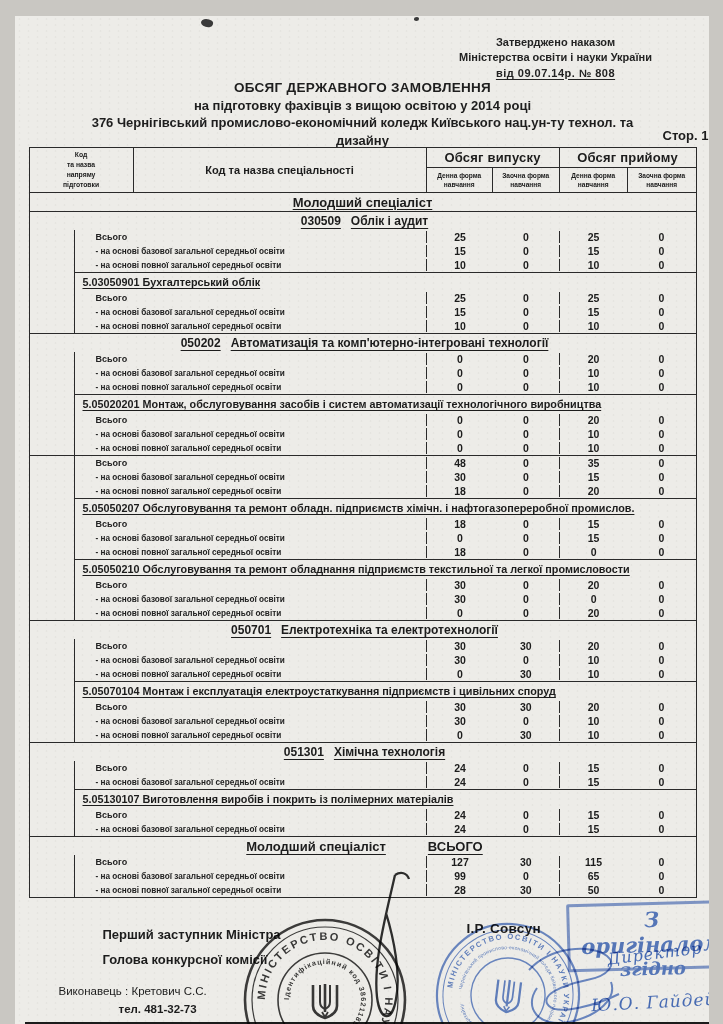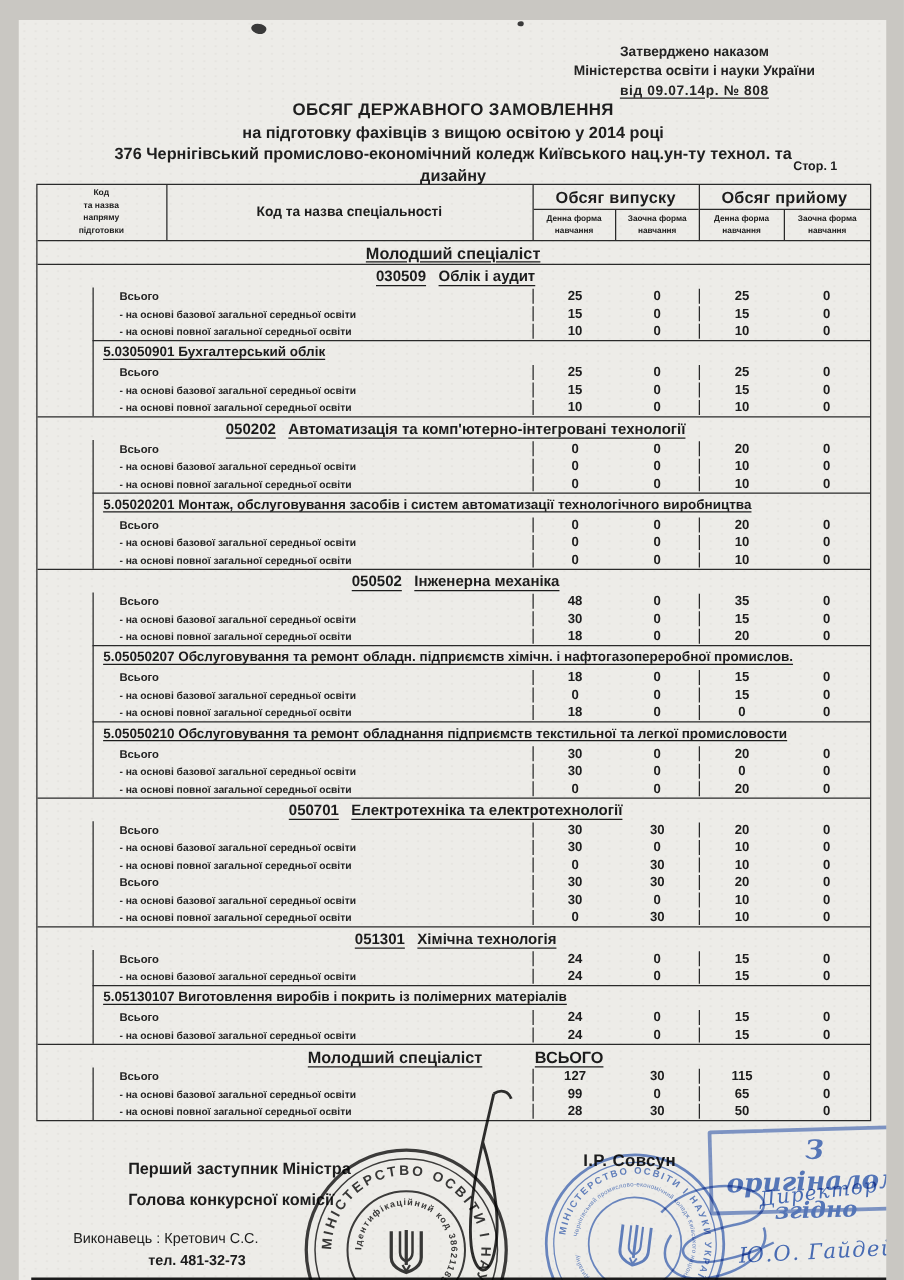--- a/index.html
+++ b/index.html
@@ -11,21 +11,21 @@
     font-family:"Liberation Sans", sans-serif;color:#1c1c1c;padding-left:32px;
   }
   .speck{position:absolute;background:#3a3a3a;border-radius:60% 40% 55% 45%;}
   
   .approval{position:absolute;top:19px;left:404px;width:274px;text-align:center;
     font-size:11px;font-weight:bold;line-height:1.4;color:#232323;}
   .approval .u{display:inline-block;text-decoration:underline;text-underline-offset:2px;letter-spacing:.5px;text-align:right;}
   .doc-title{position:absolute;top:63px;left:14px;width:668px;text-align:center;
     font-weight:bold;color:#1e1e1e;line-height:17.5px;font-size:13px;}
   .doc-title .t1{font-size:13.5px;letter-spacing:.3px;}
-  .page-no{position:absolute;top:112px;left:620px;font-size:10px;font-weight:bold;}
+  .page-no{position:absolute;top:112px;left:648px;font-size:13px;font-weight:bold;}
   
   .otable{position:absolute;left:14px;top:131px;width:668px;border:1.6px solid #2a2a2a;box-sizing:border-box;}
   .thead{display:flex;height:44px;border-bottom:1.5px solid #2a2a2a;}
   .h-col1{width:104px;border-right:1.3px solid #2a2a2a;box-sizing:border-box;
     font-size:6.8px;font-weight:bold;text-align:center;white-space:pre-line;
     display:flex;align-items:center;justify-content:center;line-height:1.45;}
   .h-col2{flex:1;display:flex;align-items:center;justify-content:center;
     font-size:11px;font-weight:bold;}
   .h-group{width:133px;border-left:1.3px solid #2a2a2a;box-sizing:border-box;display:flex;flex-direction:column;}
   .h-group.g2{width:137px;}
@@ -227,24 +227,20 @@
             <div class="drow">
               <div class="dlabel">- на основі повної загальної середньої освіти</div>
               <div class="dcell c0">0</div>
               <div class="dcell c1">0</div>
               <div class="dcell c2">10</div>
               <div class="dcell c3">0</div>
             </div>
           </div>
         </div>
         <div class="section">
-          <div class="dir-heading">
-            <span class="dir-code">050502</span>
-            <span class="dir-name">Інженерна механіка</span>
-          </div>
           <div class="sec-body">
             <div class="indent-line"></div>
             <div class="drow">
               <div class="dlabel lab-total">Всього</div>
               <div class="dcell c0">48</div>
               <div class="dcell c1">0</div>
               <div class="dcell c2">35</div>
               <div class="dcell c3">0</div>
             </div>
             <div class="drow">
@@ -331,20 +327,23 @@
               <div class="dcell c1">0</div>
               <div class="dcell c2">10</div>
               <div class="dcell c3">0</div>
             </div>
             <div class="drow">
               <div class="dlabel">- на основі повної загальної середньої освіти</div>
               <div class="dcell c0">0</div>
               <div class="dcell c1">30</div>
               <div class="dcell c2">10</div>
               <div class="dcell c3">0</div>
+            </div>
+            <div class="sub-heading">
+              <span>5.05070104 Монтаж і експлуатація електроустаткування підприємств і цивільних споруд</span>
             </div>
             <div class="drow">
               <div class="dlabel lab-total">Всього</div>
               <div class="dcell c0">30</div>
               <div class="dcell c1">30</div>
               <div class="dcell c2">20</div>
               <div class="dcell c3">0</div>
             </div>
             <div class="drow">
               <div class="dlabel">- на основі базової загальної середньої освіти</div>

